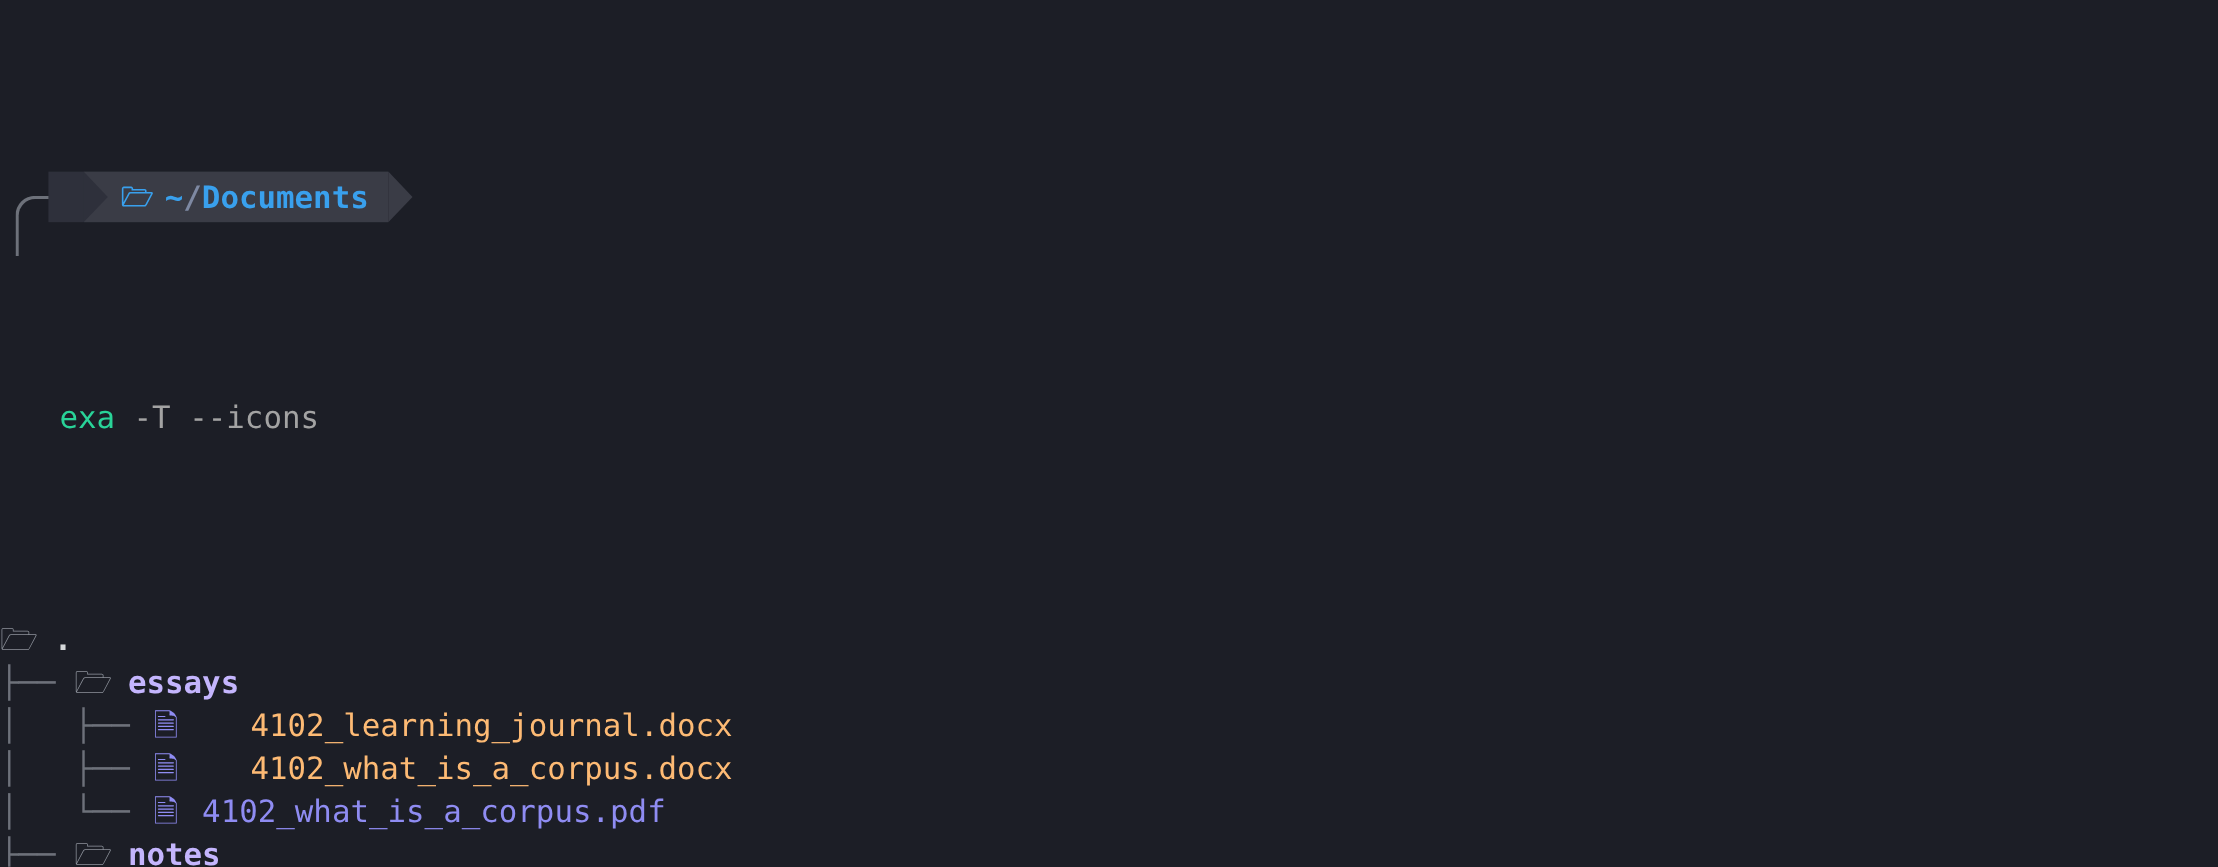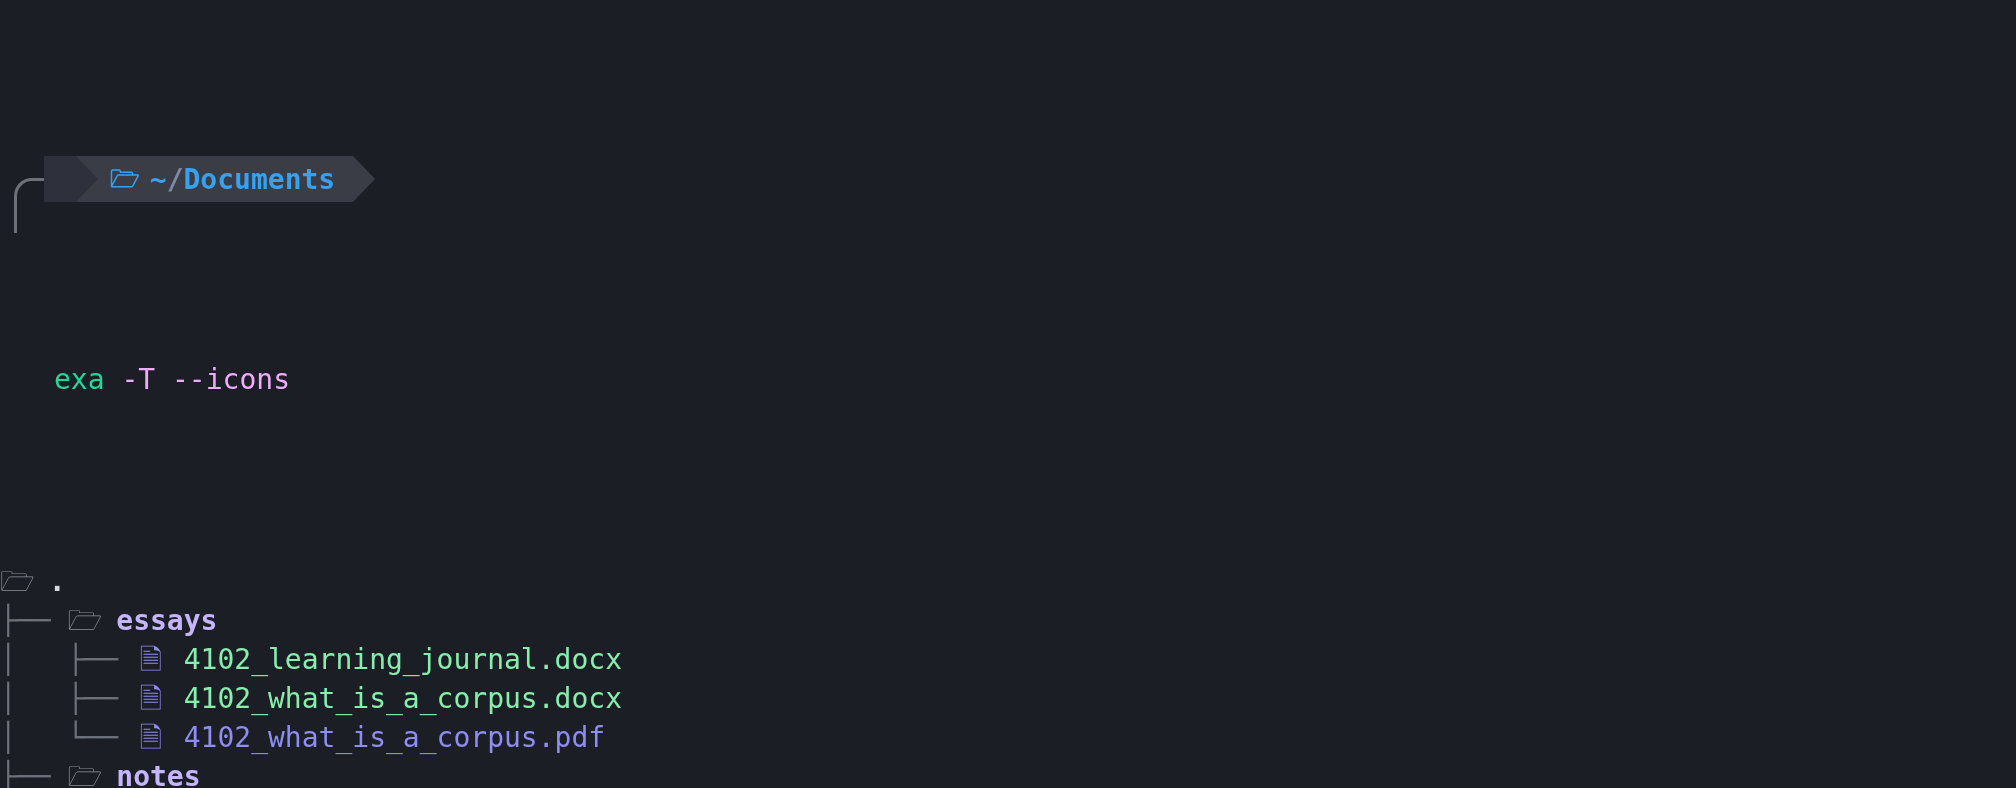--- a/index.html
+++ b/index.html
@@ -61,28 +61,28 @@
   .seg-path { padding-left: 34px; }
   .apple-glyph { font-size: 30px; line-height: 1; }
   .fld-glyph { color: #39a0ed; margin-right: 10px; font-size: 24px; }
   .tilde { color: #39a0ed; }
   .slash { color: #7e89a3; }
   .doc   { color: #39a0ed; text-align: right; }
 
   
   .cmd-row { padding-left: 54px; height: 42px; display: flex; align-items: center; }
   .cmd-green { color: #29d398; }
-  .cmd-arg   { color: #f0abfc; }
+  .cmd-arg   { color: #a3a3a3; }
 
   
   .out { padding-top: 6px; }
   .tree-row { display: flex; align-items: center; height: 39px; }
   .tree-branch { color: #6d717a; }
   .dir-name { color: #c4b5fd; font-weight: 600; }
-  .file-doc { color: #86efac; }
+  .file-doc { color: #fdba74; margin-left: 44px; }
   .file-pdf { color: #8f8cf2; }
   .root-dot { color: #d5d8da; font-weight: 600; }
 
   
   .ico { display: inline-block; width: 32px; text-align: center; }
   .ico-folder-open { color: #8d929b; }
   .ico-word { color: #8f8cf2; }
   .ico-pdf  { color: #8f8cf2; }
   .ico-root { color: #8d929b; }
 </style>

